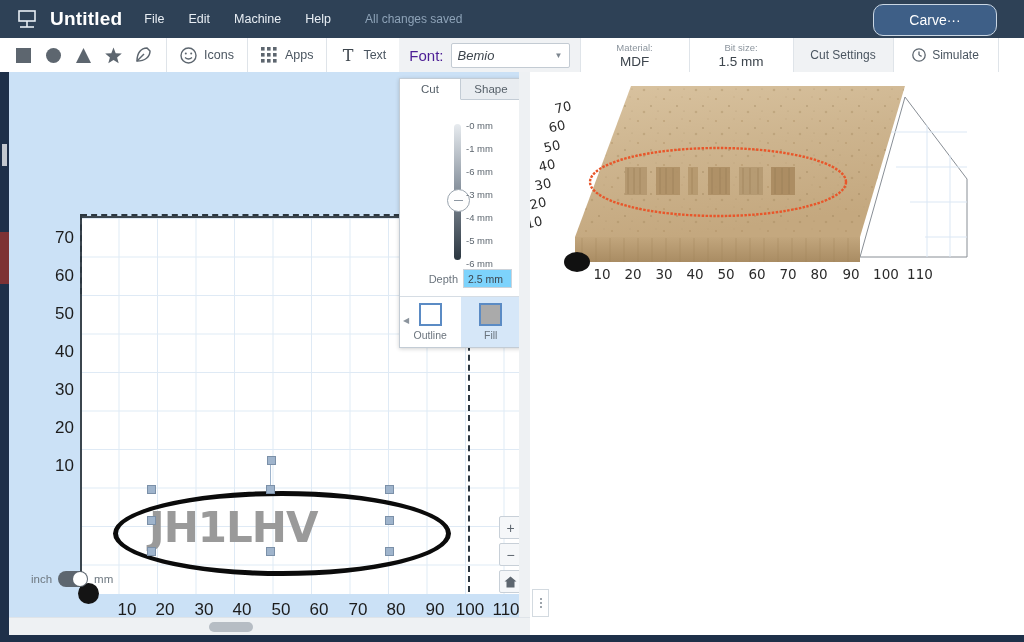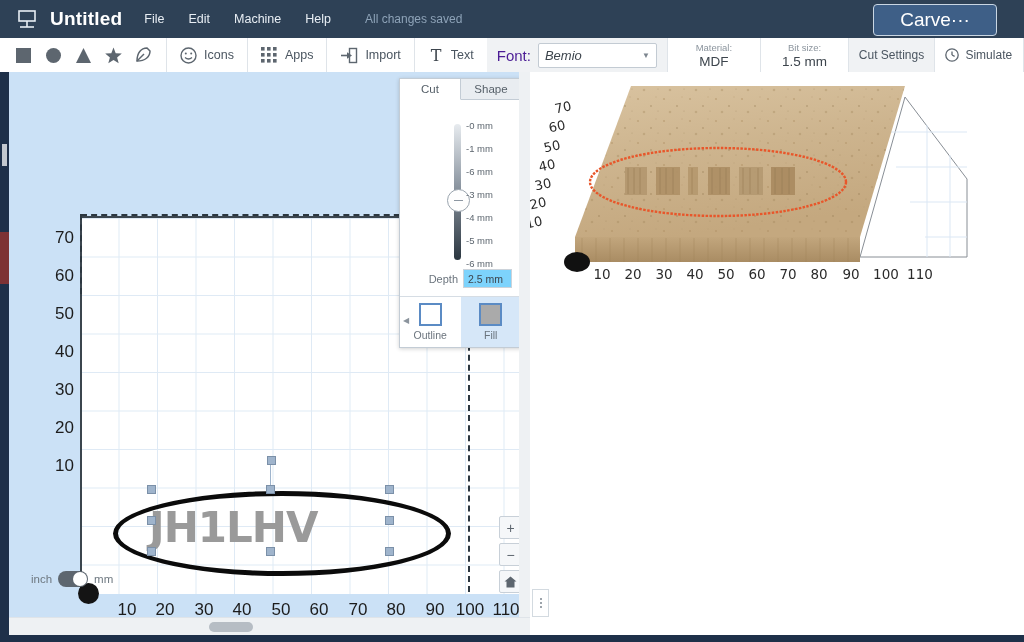--- a/index.html
+++ b/index.html
@@ -18,22 +18,22 @@
   }
   .logo-icon{margin-left:14px;width:26px;height:24px;display:flex;align-items:center;justify-content:center;}
   .app-title{
     color:#ffffff;font-size:19px;font-weight:bold;margin-left:10px;letter-spacing:.2px;
   }
   .menus{display:flex;align-items:center;margin-left:22px;gap:24px;}
   .menu-item{color:#e8eef4;font-size:12.5px;cursor:pointer;}
   .save-status{color:#8ea3b8;font-size:12px;margin-left:34px;}
   .carve-btn{
     position:absolute;right:27px;top:4px;width:122px;height:30px;
-    background:#3e5f87;border:1px solid #c9d6e3;border-radius:4px;
-    color:#ffffff;font-size:19px;display:flex;align-items:center;justify-content:center;
+    background:#3e5f87;border:1px solid #c9d6e3;border-radius:10px;
+    color:#ffffff;font-size:14px;display:flex;align-items:center;justify-content:center;
     cursor:pointer;
   }
 
   
   .toolbar{
     position:absolute;left:0;top:38px;width:1024px;height:34px;
     background:#ffffff;border-bottom:1px solid #d6dde4;display:flex;align-items:stretch;
   }
   .tb-group{display:flex;align-items:center;border-right:1px solid #dfe4e9;padding:0 8px;}
   .tb-shape{width:30px;display:flex;align-items:center;justify-content:center;cursor:pointer;}
@@ -260,28 +260,20 @@
             <rect x="6" y="6" width="3.6" height="3.6"></rect>
             <rect x="12" y="6" width="3.6" height="3.6"></rect>
           <rect x="0" y="12" width="3.6" height="3.6"></rect>
             <rect x="6" y="12" width="3.6" height="3.6"></rect>
             <rect x="12" y="12" width="3.6" height="3.6"></rect>
         </g>
       </svg>
       <span class="lbl">Apps</span>
     </div>
 
-    <div class="tb-btn" style="border-right:1px solid #dfe4e9;">
-      <svg width="18" height="17" viewBox="0 0 18 17">
-          <rect x="9.5" y="1.5" width="7" height="14" fill="none" stroke="#5d666f" stroke-width="1.4"></rect>
-          <line x1="1" y1="8.5" x2="10" y2="8.5" stroke="#5d666f" stroke-width="1.6"></line>
-          <polygon points="12,8.5 7,5.2 7,11.8" fill="#5d666f"></polygon>
-        </svg>
-      <span class="lbl">Import</span>
-    </div>
 
     <div class="tb-btn">
       <svg width="16" height="17">
           <text x="8" y="14" font-size="16" font-family="DejaVu Serif, serif" fill="#3d454d" text-anchor="middle">T</text>
         </svg>
       <span class="lbl">Text</span>
     </div>
 
     <div class="font-group">
       <span class="font-label">Font:</span>

